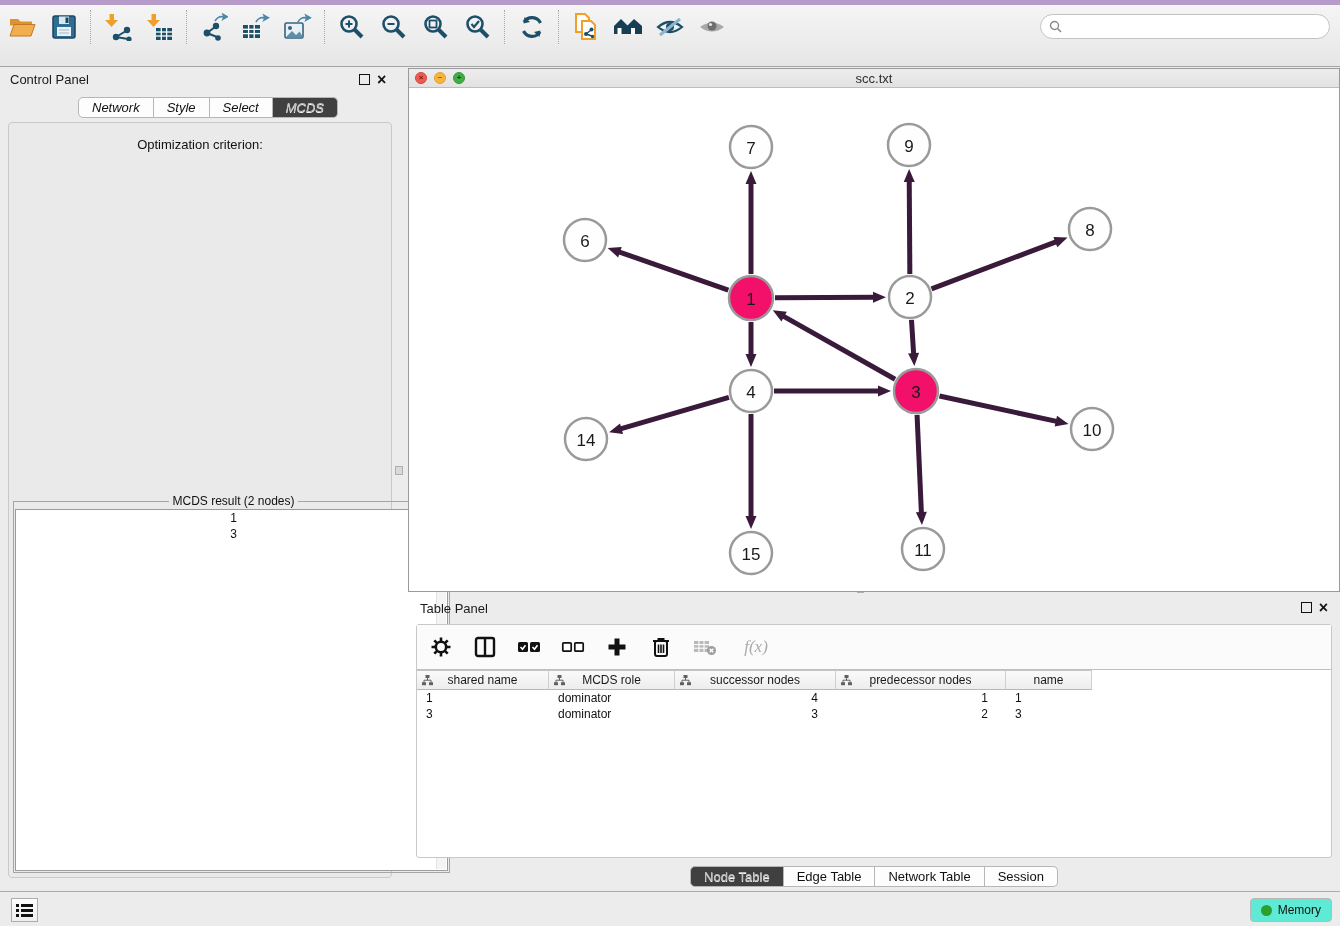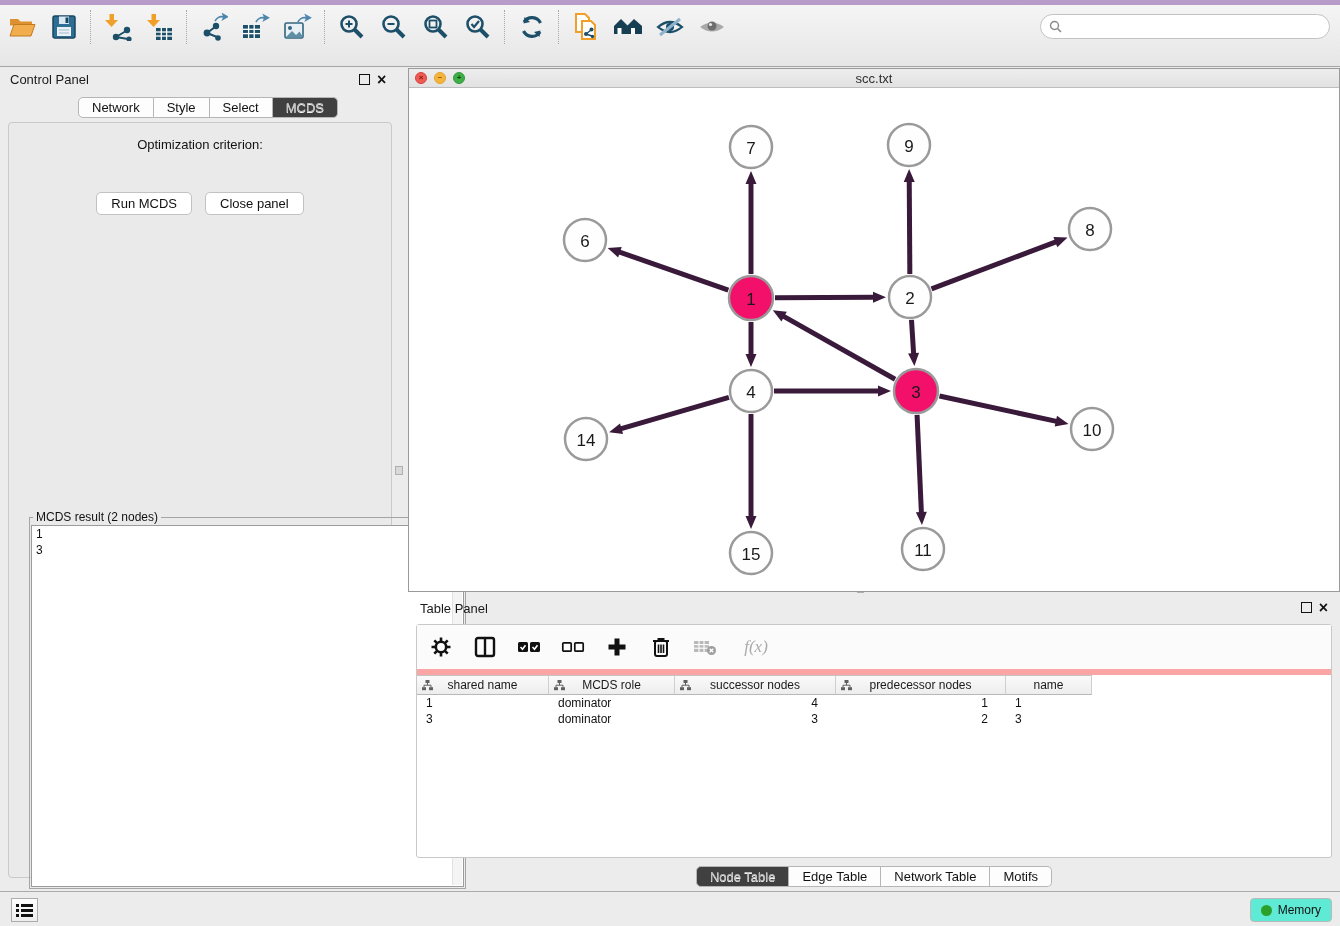--- a/index.html
+++ b/index.html
@@ -47,40 +47,40 @@
   .opt-label{position:absolute;left:0;right:0;top:14px;text-align:center;font-size:13px;color:#111;}
   .mac-select{position:absolute;left:37px;top:37px;width:310px;height:23px;background:#FFF;
     border:1px solid #C6C6C6;border-radius:5px;box-sizing:border-box;display:flex;align-items:center;
     padding:0 26px 0 9px;font-size:13px;color:#111;}
   .stepper{position:absolute;right:6px;top:3px;width:11px;height:16px;}
   .stepper .up{position:absolute;top:1px;left:1px;width:0;height:0;
     border-left:4.5px solid transparent;border-right:4.5px solid transparent;border-bottom:5px solid #6F6F6F;}
   .stepper .down{position:absolute;bottom:1px;left:1px;width:0;height:0;
     border-left:4.5px solid transparent;border-right:4.5px solid transparent;border-top:5px solid #6F6F6F;}
   .btn-row{position:absolute;left:0;right:0;top:69px;display:flex;justify-content:center;gap:13px;}
-  .mcds-fieldset{position:absolute;left:4px;top:371px;width:437px;height:379px;margin:16px;padding:1px;
-    border:1px solid #A5A5A5;box-sizing:border-box;}
+  .mcds-fieldset{position:absolute;left:4px;top:371px;width:437px;height:379px;margin:0;padding:1px;
+    border:1px solid #A5A5A5;box-sizing:border-box;text-align:center;}
   .mcds-fieldset legend{font-size:12px;color:#111;padding:0 3px;margin-left:2px;}
   .mcds-white{position:relative;width:100%;height:100%;background:#FFF;border:1px solid #9B9B9B;box-sizing:border-box;}
   .mcds-scroll{position:absolute;top:1px;bottom:1px;right:1px;width:9px;background:#F4F4F4;border-left:1px solid #E2E2E2;}
   .result-line{font-size:12px;line-height:16px;padding-left:4px;color:#111;}
   
   .net-window{position:absolute;left:408px;top:68px;width:932px;height:524px;background:#FFF;
     border:1px solid #9A9A9A;box-sizing:border-box;}
   .net-titlebar{height:19px;background:linear-gradient(#EDEDED,#E2E2E2);border-bottom:1px solid #BDBDBD;
     position:relative;display:flex;align-items:center;box-sizing:border-box;}
   .net-titlebar .tl{width:12px;height:12px;font-size:8px;}
   .net-title{position:absolute;left:0;right:0;text-align:center;font-size:13px;color:#2E2E2E;}
   .net-canvas{position:relative;width:100%;height:503px;background:#FFF;}
   
   .table-panel{position:absolute;left:408px;top:596px;width:932px;height:294px;}
   .tp-container{position:absolute;left:8px;right:8px;top:28px;height:234px;background:#FFF;
     border:1px solid #C8C8C8;border-radius:3px;box-sizing:border-box;}
   .tp-toolbar{height:44px;display:flex;align-items:center;padding-left:12px;gap:20px;
-    background:#FBFBFB;border-bottom:6px solid #fca5a5;}
+    background:#FBFBFB;border-bottom:1px solid #fca5a5;}
   .tp-icon{width:24px;height:24px;display:flex;align-items:center;justify-content:center;}
   .fx-label{font-family:"Liberation Serif",serif;font-style:italic;font-size:17px;color:#ABABAB;}
   .tbl-header{display:flex;height:20px;}
   .th{position:relative;display:flex;align-items:center;justify-content:center;box-sizing:border-box;
     background:linear-gradient(#FAFAFA,#EDEDED);border-top:1px solid #C4C4C4;border-bottom:1px solid #B8B8B8;
     border-right:1px solid #CFCFCF;font-size:12px;color:#1A1A1A;}
   .th .tree-ic{position:absolute;left:5px;top:4px;}
   .th-fill{flex:1;}
   .tr{display:flex;height:16px;}
   .td{box-sizing:border-box;font-size:12px;color:#111;line-height:16px;overflow:hidden;white-space:nowrap;}
@@ -262,32 +262,28 @@
     </div>
   </div>
 </div>
 
 <div>
   <div class="panel-head" style="left:10px;top:72px;">Control Panel</div>
   <div class="win-btns" style="left:359px;top:74px;">
     <span class="float-icon"></span>
     <span class="close-icon">×</span>
   </div>
-  <div class="seg" id="control-tabs" style="position:absolute;left:78px;top:97px;">
+  <div class="seg" id="control-tabs" style="position:absolute;left:78px;top:97px;font-style:italic;">
       <div class="seg-tab">Network</div>
       <div class="seg-tab">Style</div>
       <div class="seg-tab">Select</div>
       <div class="seg-tab selected">MCDS</div>
     </div>
   <div class="ctrl-body">
     <div class="opt-label">Optimization criterion:</div>
-    <div class="btn-row">
-      <button class="mac-btn">Run MCDS</button>
-      <button class="mac-btn">Close panel</button>
-    </div>
     <fieldset class="mcds-fieldset">
       <legend>MCDS result (2 nodes)</legend>
       <div class="mcds-white">
         <div id="mcds-result-body">
             <div class="result-line">1</div>
             <div class="result-line">3</div>
           </div>
         <div class="mcds-scroll"></div>
       </div>
     </fieldset>
@@ -486,21 +482,21 @@
           <div class="td right" style="width: 161px;">3</div>
           <div class="td right" style="width: 170px;">2</div>
           <div class="td left" style="width: 86px;">3</div>
         </div>
       </div>
   </div>
   <div class="seg tp-tabs" id="table-tabs">
       <div class="seg-tab selected">Node Table</div>
       <div class="seg-tab">Edge Table</div>
       <div class="seg-tab">Network Table</div>
-      <div class="seg-tab">Motifs</div>
+      <div class="seg-tab">Session</div>
     </div>
 </div>
 
 <div class="statusbar">
   <div class="list-btn">
     <svg width="19" height="17" viewBox="0 0 19 17">
         <g fill="#111">
           <rect x="1" y="2" width="3" height="3"></rect>
           <rect x="6" y="2" width="12" height="3"></rect>
           <rect x="1" y="7" width="3" height="3"></rect>

